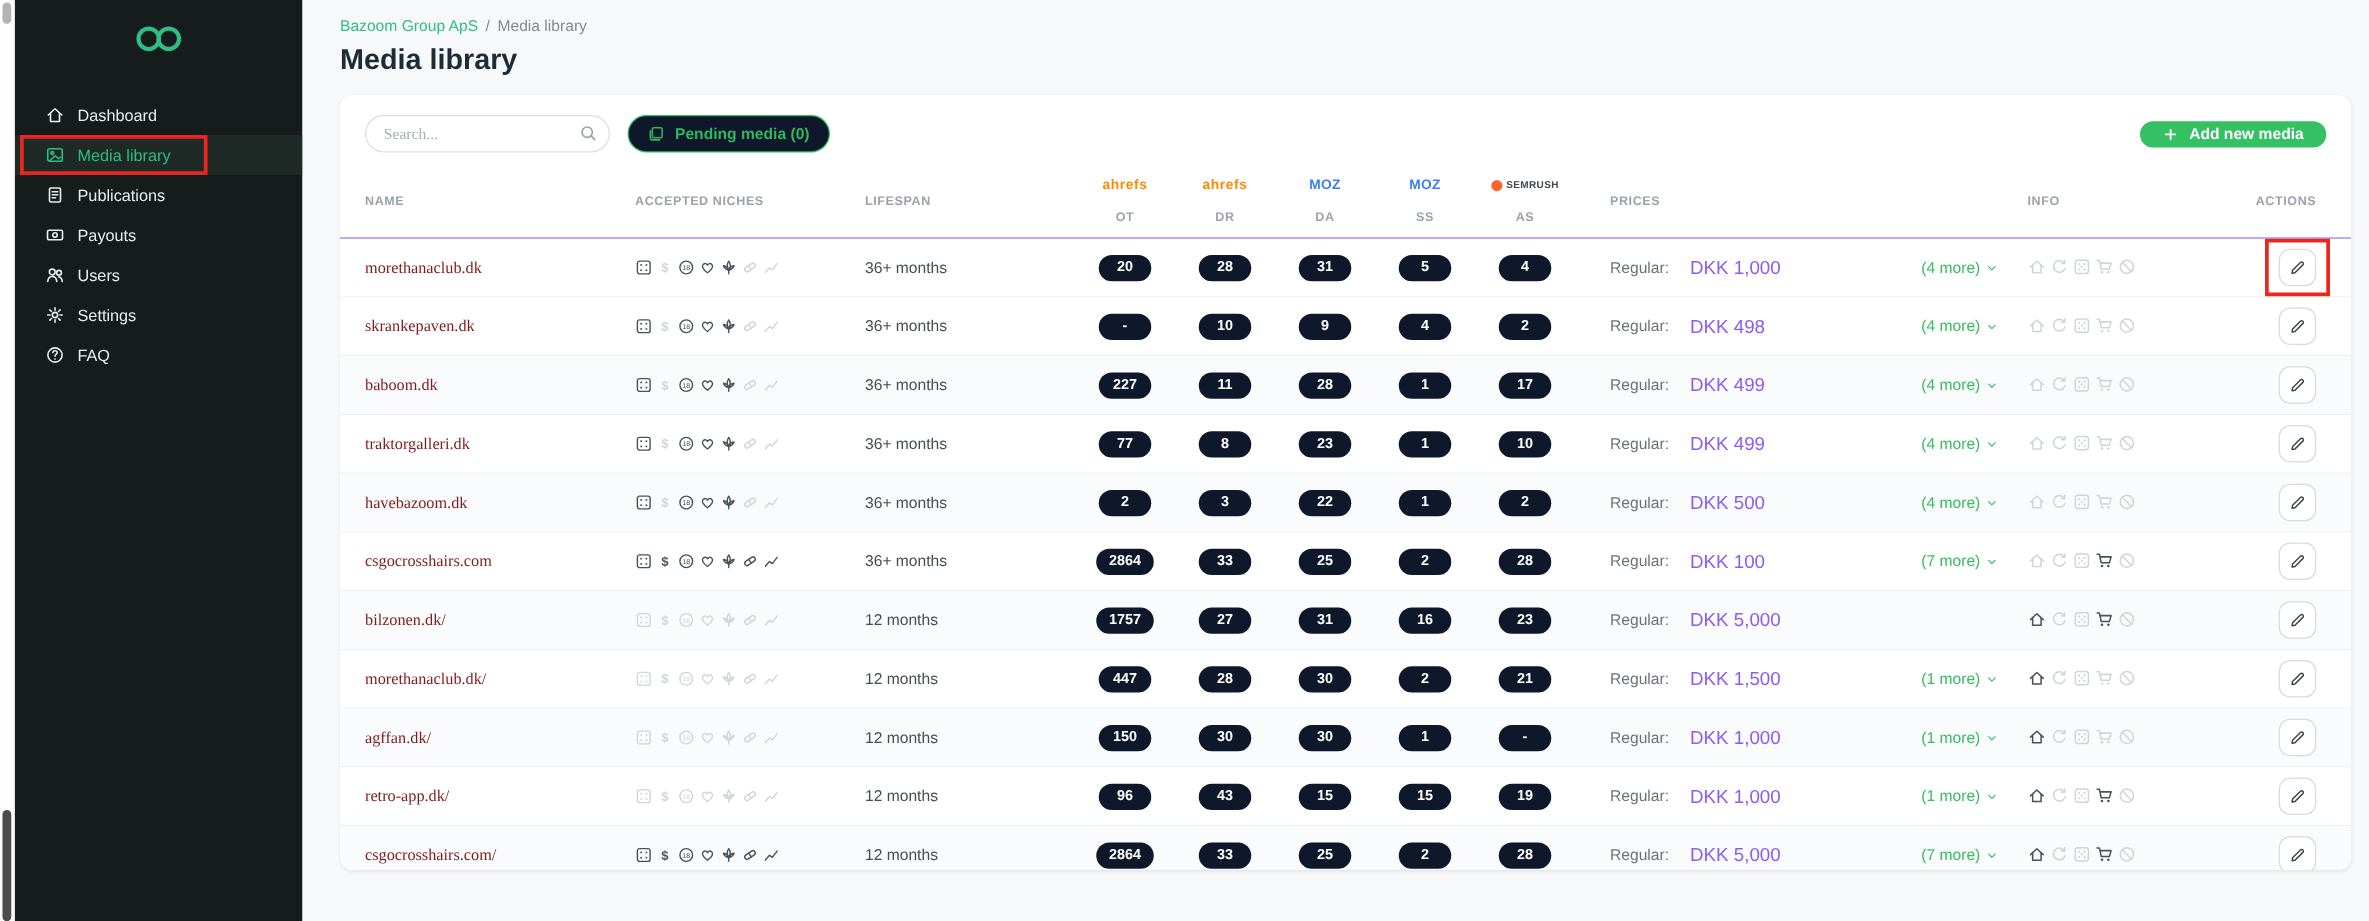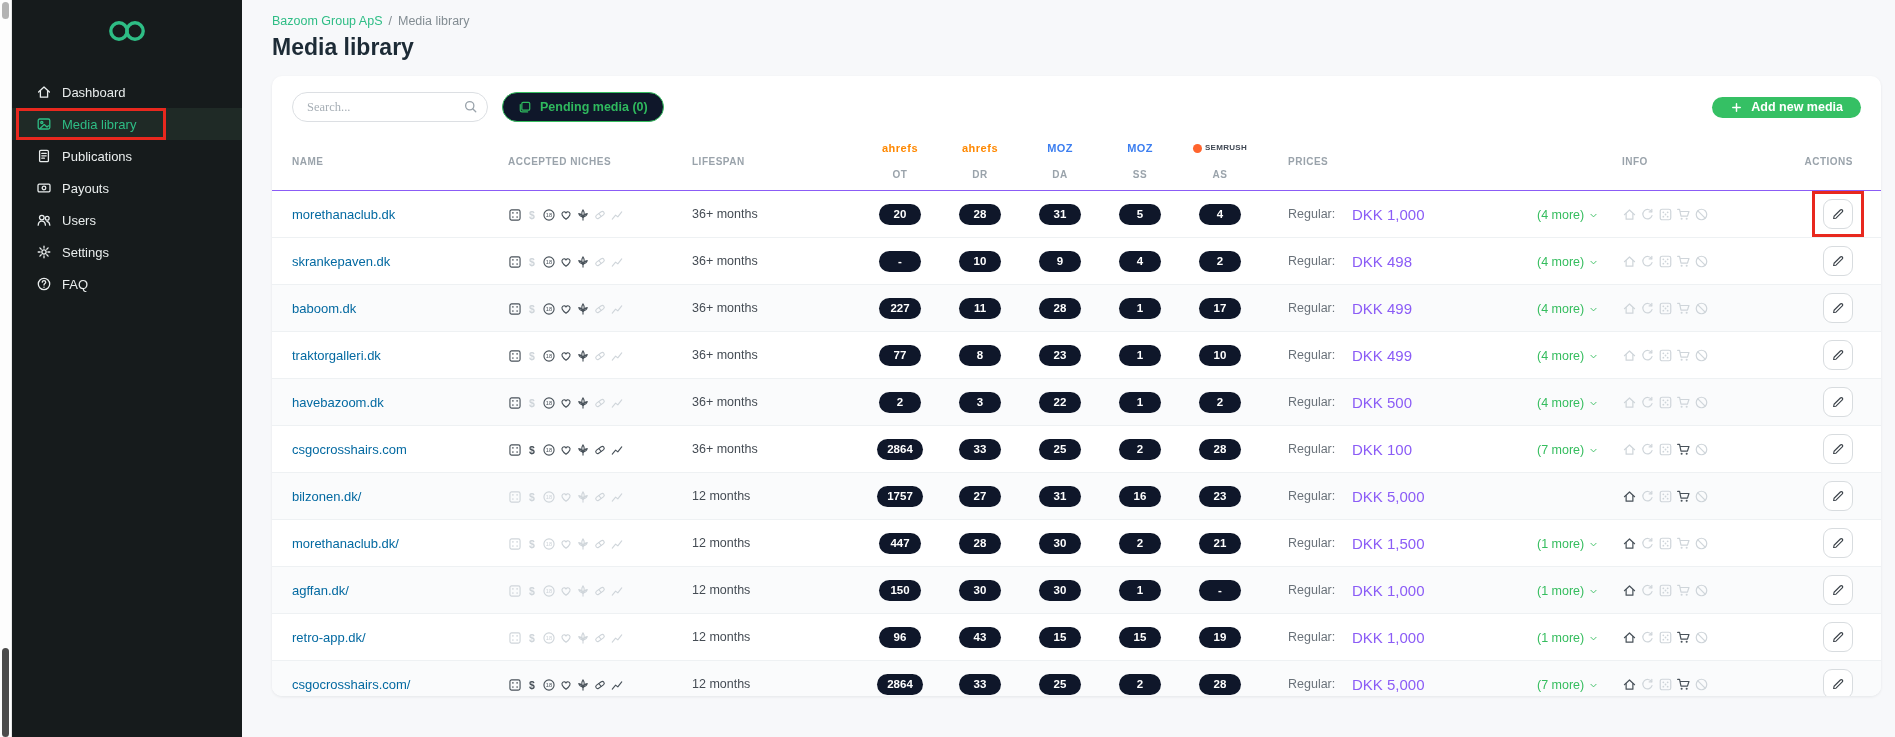--- a/index.html
+++ b/index.html
@@ -65,21 +65,21 @@
   .logo { font-size:11px; font-weight:700; line-height:12px; }
   .logo-ahrefs { color:#ff8800; }
   .logo-moz { color:#3c7ef0; font-weight:800; letter-spacing:.3px; }
   .logo-semrush { color:#404854; font-size:8px; letter-spacing:.3px; display:flex;
     align-items:center; justify-content:center; gap:3px;text-align:right; }
   .sem-dot { width:9px; height:9px; border-radius:50%; background:#ff642d; display:inline-block; }
   .sub { margin-top:15px; color:#9aa3ab; font-size:10px; font-weight:600; }
 
   .trow { display:flex; align-items:center; height:47px; border-bottom:1px solid #eef1f3; background:#fff; }
   .trow.alt { background:#fafbfc; }
-  .media-name { font-size:13px; color:#0369a1; }
+  .media-name { font-size:13px; color:#7f1d1d;font-family:Liberation Serif, serif; }
   .lifespan { font-size:12.5px; color:#454c54; }
   .niche-ic { display:inline-flex; margin-right:3px; vertical-align:middle; }
   .ic-on { color:#49525a; }
   .ic-off { color:#cfd5da; }
   .badge { display:inline-block; min-width:42px; padding:0 10px; height:21px; line-height:21px;
     background:#0f172a; color:#fff; font-size:11.5px; font-weight:700; border-radius:11px; text-align:center; }
   .plabel { display:inline-block; width:64px; font-size:12.5px; color:#6a727a; }
   .pvalue { font-size:15px; color:#8b5cf6; }
   .more-link { display:inline-flex; align-items:center; gap:4px; color:#35bd5e; font-size:12.5px; cursor:pointer; }
   .info-ic { display:inline-flex; margin-right:3px; vertical-align:middle; }

